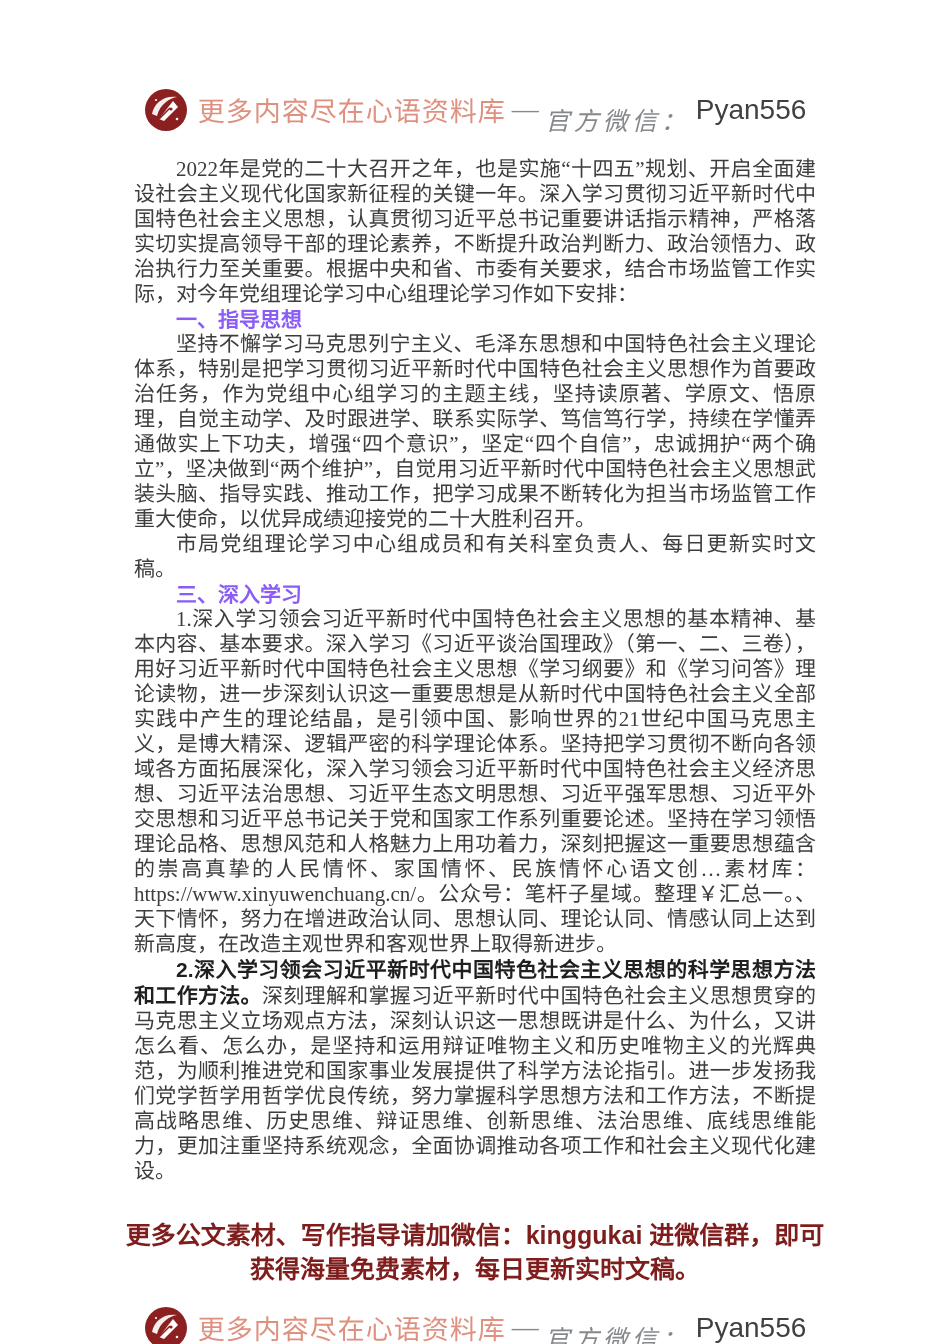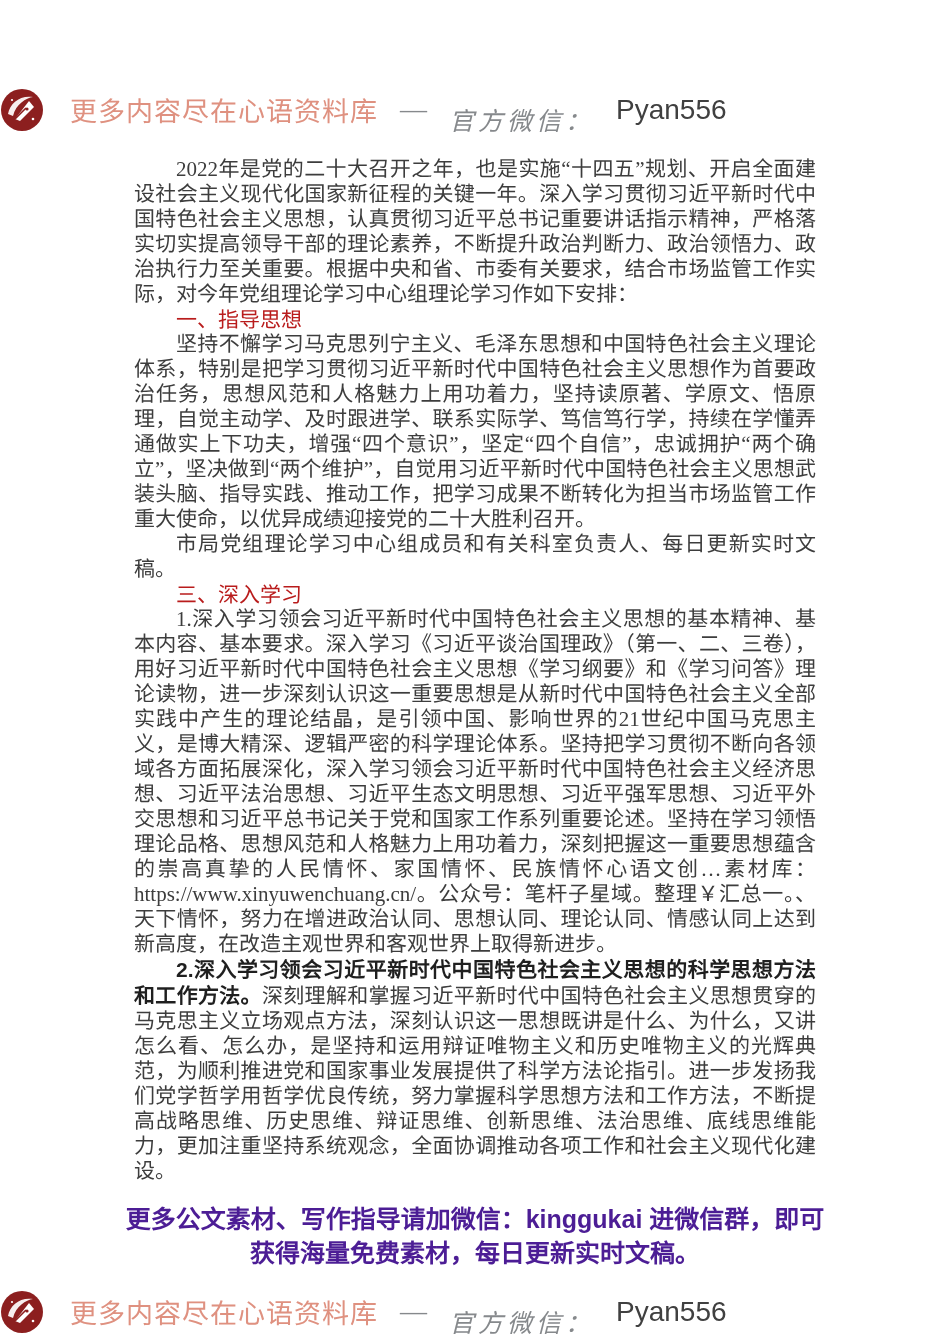--- a/index.html
+++ b/index.html
@@ -6,22 +6,22 @@
   body {
     width: 950px; height: 1344px;
     background: #ffffff;
     overflow: hidden;
     font-family: "Liberation Serif", "DejaVu Serif", serif;
   }
   .page { width: 950px; height: 1344px; position: relative; }
 
   
   .banner {
-    display: flex; align-items: center; justify-content: flex-start;
-    gap: 22px; white-space: nowrap;
+    display: flex; align-items: center; justify-content: center;
+    gap: 6px; white-space: nowrap;
   }
   .banner.top { padding-top: 82px; }
   .banner.bottom { margin-top: 14px; }
   .logo-badge { width: 44px; height: 44px; flex: 0 0 auto; margin-right: 4px; }
   .brand-text {
     color: #df9180; font-size: 27px; letter-spacing: 1px;
     font-family: "Liberation Serif", serif;
   }
   .banner-sep { color: #86898c; font-size: 27px; }
   .banner-label {
@@ -36,35 +36,35 @@
   }
 
   
   .doc {
     width: 682px; margin: 20px auto 0 auto;
     color: #3d3d3d; font-size: 21px; line-height: 25px;
     text-align: justify;
   }
   .doc p { margin: 0; text-indent: 2em; }
   .doc p.heading {
-    font-weight: normal; color: #b91c1c;
+    font-weight: bold; color: #8b5cf6;
     font-family: "Liberation Sans", "DejaVu Sans", sans-serif;
     font-size: 21px;
   }
   .bold-lead {
     font-weight: bold; color: #1f1f1f;
     font-family: "Liberation Sans", "DejaVu Sans", sans-serif;
   }
 
   
   .promo {
-    width: 720px; margin: 18px auto 0 auto;
+    width: 720px; margin: 34px auto 0 auto;
     text-align: center;
     font-family: "Liberation Sans", "DejaVu Sans", sans-serif;
-    font-weight: bold; color: #4c1d95;
+    font-weight: bold; color: #7f1d1d;
     font-size: 25px; line-height: 34px;
   }
 </style>
 </head>
 <body>
 
 <div class="page">
 
   <div class="banner top">
     <svg class="logo-badge" viewBox="0 0 44 44">
@@ -79,21 +79,21 @@
     <span class="brand-text">更多内容尽在心语资料库</span>
     <span class="banner-sep">—</span>
     <span class="banner-label">官方微信：</span>
     <span class="wechat-id">Pyan556</span>
   </div>
 
   <div class="doc">
     <p>2022年是党的二十大召开之年，也是实施“十四五”规划、开启全面建设社会主义现代化国家新征程的关键一年。深入学习贯彻习近平新时代中国特色社会主义思想，认真贯彻习近平总书记重要讲话指示精神，严格落实切实提高领导干部的理论素养，不断提升政治判断力、政治领悟力、政治执行力至关重要。根据中央和省、市委有关要求，结合市场监管工作实际，对今年党组理论学习中心组理论学习作如下安排：</p>
 
     <p class="heading">一、指导思想</p>
-    <p>坚持不懈学习马克思列宁主义、毛泽东思想和中国特色社会主义理论体系，特别是把学习贯彻习近平新时代中国特色社会主义思想作为首要政治任务，思想风范和人格魅力上用功着力，坚持读原著、学原文、悟原理，自觉主动学、及时跟进学、联系实际学、笃信笃行学，持续在学懂弄通做实上下功夫，增强“四个意识”，坚定“四个自信”，忠诚拥护“两个确立”，坚决做到“两个维护”，自觉用习近平新时代中国特色社会主义思想武装头脑、指导实践、推动工作，把学习成果不断转化为担当市场监管工作重大使命，以优异成绩迎接党的二十大胜利召开。</p>
+    <p>坚持不懈学习马克思列宁主义、毛泽东思想和中国特色社会主义理论体系，特别是把学习贯彻习近平新时代中国特色社会主义思想作为首要政治任务，作为党组中心组学习的主题主线，坚持读原著、学原文、悟原理，自觉主动学、及时跟进学、联系实际学、笃信笃行学，持续在学懂弄通做实上下功夫，增强“四个意识”，坚定“四个自信”，忠诚拥护“两个确立”，坚决做到“两个维护”，自觉用习近平新时代中国特色社会主义思想武装头脑、指导实践、推动工作，把学习成果不断转化为担当市场监管工作重大使命，以优异成绩迎接党的二十大胜利召开。</p>
 
     <p>市局党组理论学习中心组成员和有关科室负责人、每日更新实时文稿。</p>
 
     <p class="heading">三、深入学习</p>
     <p>1.深入学习领会习近平新时代中国特色社会主义思想的基本精神、基本内容、基本要求。深入学习《习近平谈治国理政》（第一、二、三卷），用好习近平新时代中国特色社会主义思想《学习纲要》和《学习问答》理论读物，进一步深刻认识这一重要思想是从新时代中国特色社会主义全部实践中产生的理论结晶，是引领中国、影响世界的21世纪中国马克思主义，是博大精深、逻辑严密的科学理论体系。坚持把学习贯彻不断向各领域各方面拓展深化，深入学习领会习近平新时代中国特色社会主义经济思想、习近平法治思想、习近平生态文明思想、习近平强军思想、习近平外交思想和习近平总书记关于党和国家工作系列重要论述。坚持在学习领悟理论品格、思想风范和人格魅力上用功着力，深刻把握这一重要思想蕴含的崇高真挚的人民情怀、家国情怀、民族情怀心语文创…素材库：https://www.xinyuwenchuang.cn/。公众号：笔杆子星域。整理￥汇总一。、天下情怀，努力在增进政治认同、思想认同、理论认同、情感认同上达到新高度，在改造主观世界和客观世界上取得新进步。</p>
     <p><span class="bold-lead">2.深入学习领会习近平新时代中国特色社会主义思想的科学思想方法和工作方法。</span><span>深刻理解和掌握习近平新时代中国特色社会主义思想贯穿的马克思主义立场观点方法，深刻认识这一思想既讲是什么、为什么，又讲怎么看、怎么办，是坚持和运用辩证唯物主义和历史唯物主义的光辉典范，为顺利推进党和国家事业发展提供了科学方法论指引。进一步发扬我们党学哲学用哲学优良传统，努力掌握科学思想方法和工作方法，不断提高战略思维、历史思维、辩证思维、创新思维、法治思维、底线思维能力，更加注重坚持系统观念，全面协调推动各项工作和社会主义现代化建设。</span></p>
   </div>
 
   <div class="promo">
     <span>更多公文素材、写作指导请加微信：kinggukai 进微信群，即可获得海量免费素材，每日更新实时文稿。</span>

